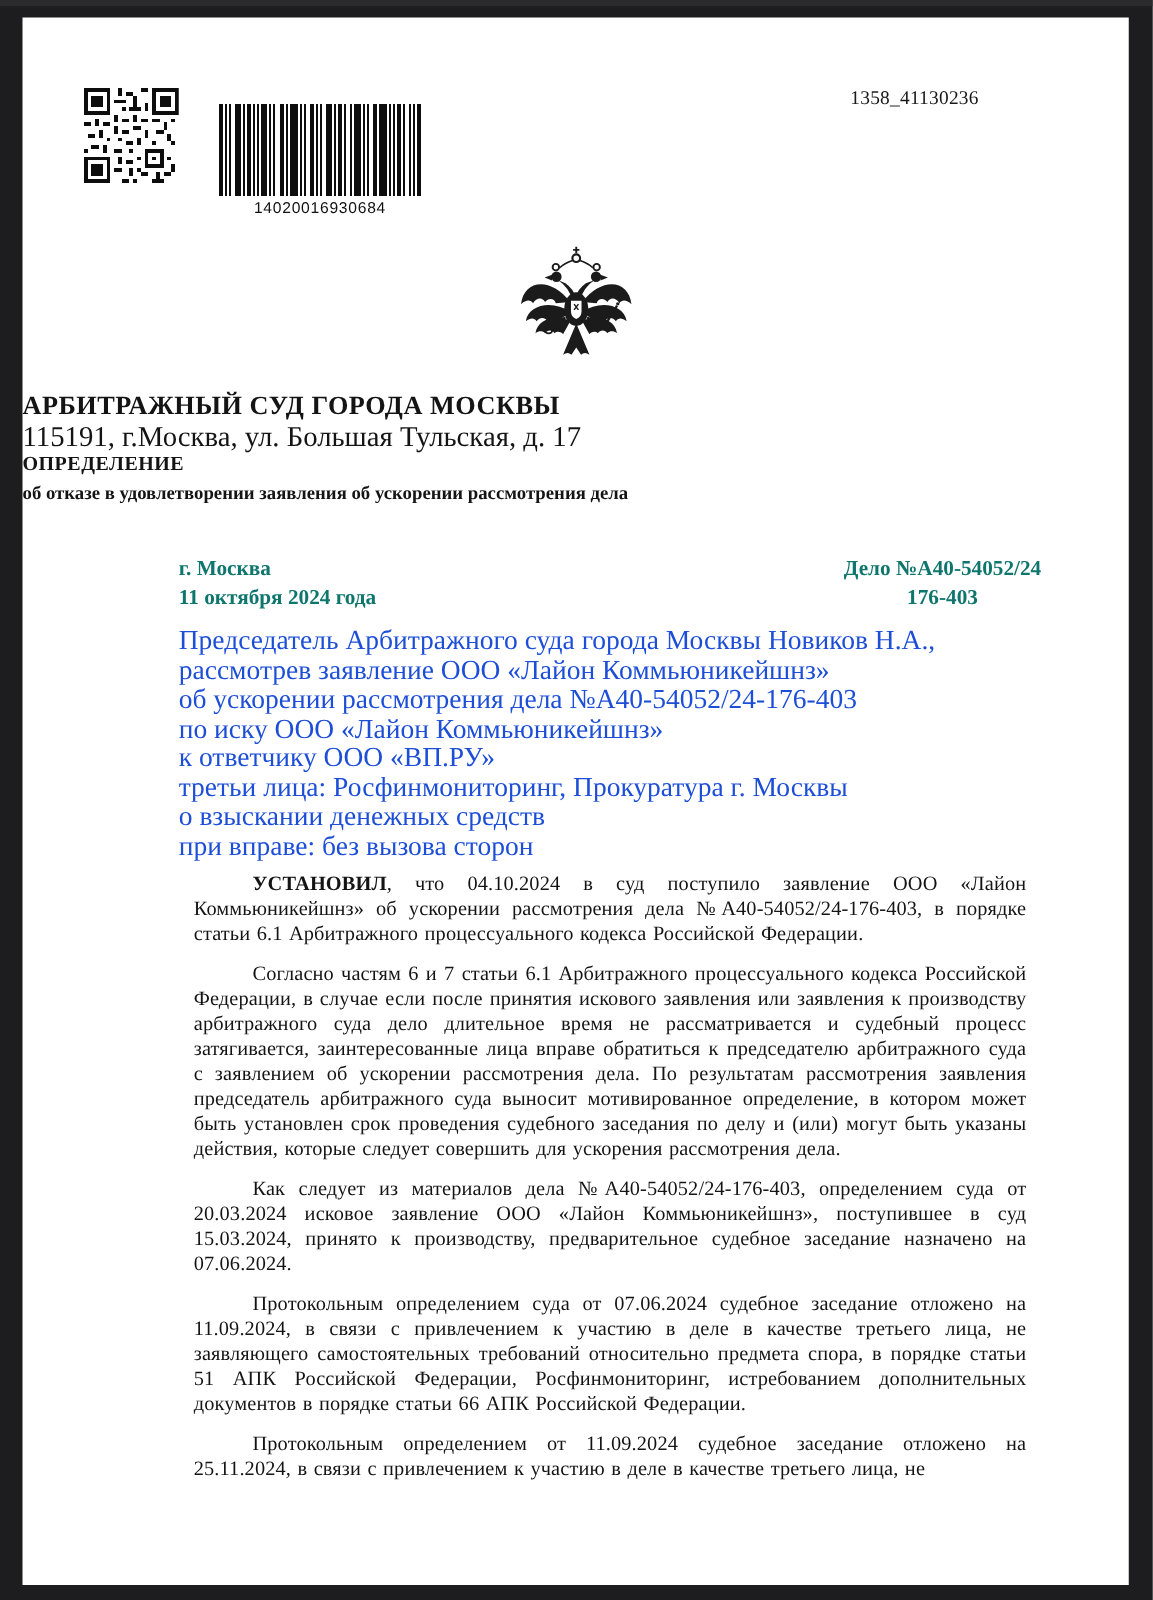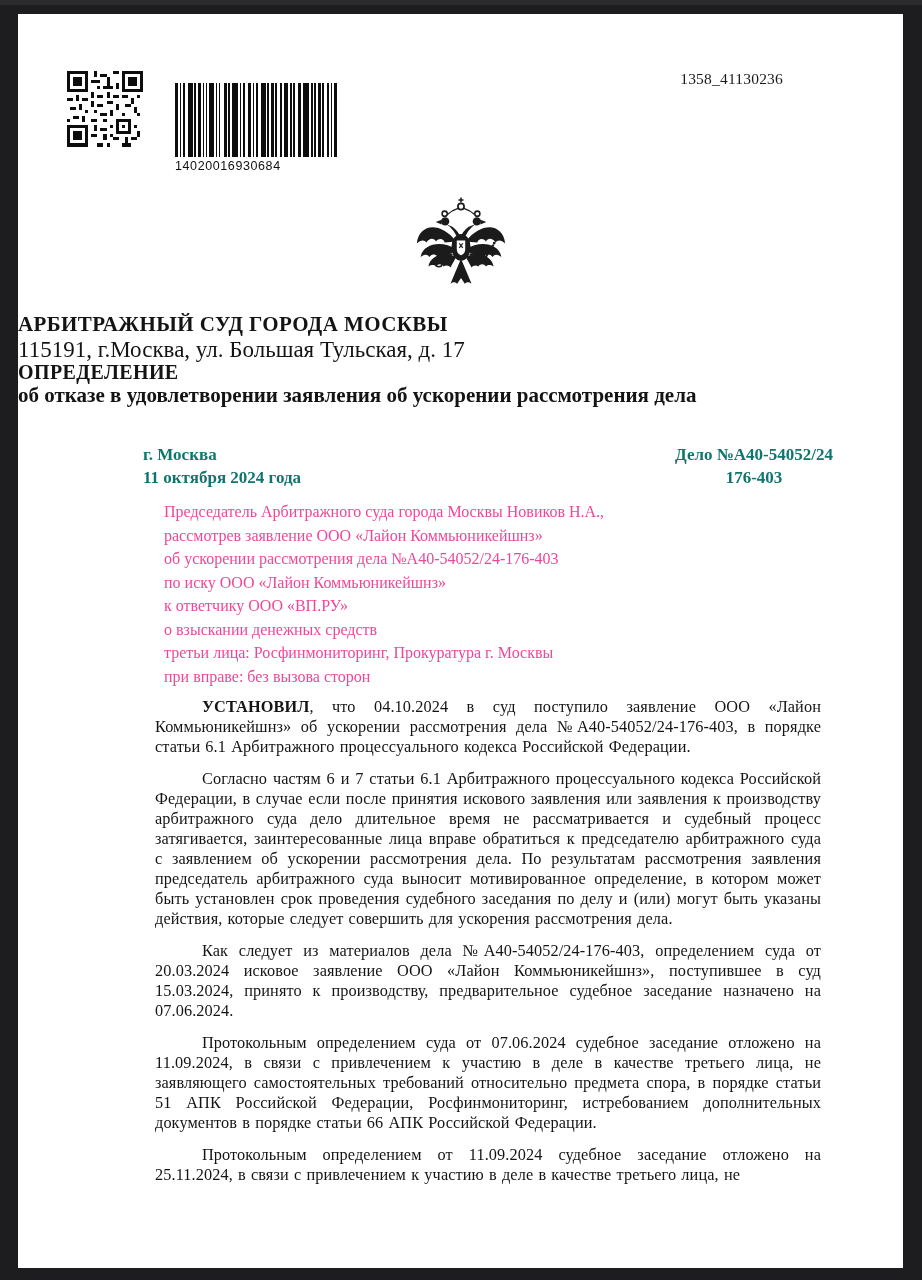--- a/index.html
+++ b/index.html
@@ -13,51 +13,51 @@
   .viewport::before {
     content:""; position:absolute; left:0; top:0; right:0; height:5px;
     background:#2b2b2d;
   }
   .page {
     position:absolute; left:18px; top:14px; width:885px; height:1254px;
     background:#ffffff; color:#161616;
   }
   
   .qr { position:absolute; left:49px; top:56px; width:76px; height:77px; }
-  .barcode { position:absolute; left:157px; top:69px; width:162px; }
+  .barcode { position:absolute; left:157px; top:69px; width:162px; text-align:center; }
   .barcode svg { display:block; width:162px; height:74px; }
   .bc-num {
     margin-top:2px;
     font-family:"Liberation Sans","DejaVu Sans",sans-serif;
     font-size:12.5px; letter-spacing:0.6px; color:#111;
   }
   .doc-id {
     position:absolute; right:120px; top:56px;
     font-size:15.5px; color:#1a1a1a; letter-spacing:0.2px;
   }
   
   .emblem { position:absolute; left:0; right:0; top:178px; display:flex; justify-content:center; }
   .emblem svg { width:96px; height:102px; }
   .hdr { position:absolute; left:0; right:0; top:300px; color:#141414; }
   .court-name  { font-weight:bold; font-size:21px; line-height:21px; letter-spacing:0.4px; }
   .address     { font-size:23px;   line-height:20px; margin-top:5px; }
   .website     { font-size:17px;   line-height:20px; margin-top:0px; }
-  .doc-type    { font-weight:bold; font-size:20px; line-height:20px; margin-top:2px; letter-spacing:0.4px; }
-  .doc-subtitle{ font-weight:bold; font-size:21px; line-height:20px; margin-top:3px; }
+  .doc-type    { font-weight:bold; font-size:16px; line-height:20px; margin-top:2px; letter-spacing:0.4px; }
+  .doc-subtitle{ font-weight:bold; font-size:15px; line-height:20px; margin-top:3px; }
   
   .case-row {
     position:absolute; left:125px; right:70px; top:429px;
     display:flex; justify-content:space-between;
     font-weight:bold; font-size:17px; line-height:23px; color:#0f766e;
   }
   .case-right { text-align:center; }
   
   .parties {
     position:absolute; left:125px; right:70px; top:486px;
-    font-size:16px; line-height:23.5px; color:#ec4899;margin-left:21px;
+    font-size:22px; line-height:23.5px; color:#1d4ed8;
   }
   .parties div { white-space:nowrap; }
   
   .body-text {
     position:absolute; left:125px; right:70px; top:671px;
     font-size:16.3px; line-height:20px; text-align:justify;
     word-spacing:1px; letter-spacing:0.1px; color:#141414;
   }
   .body-text p { margin:12px; text-indent:47px; }
   .body-text b { font-weight:bold; }
@@ -166,22 +166,22 @@
         <div>176-403</div>
       </div>
     </div>
 
     <div class="parties">
       <div>Председатель Арбитражного суда города Москвы Новиков Н.А.,</div>
       <div>рассмотрев заявление ООО «Лайон Коммьюникейшнз»</div>
       <div>об ускорении рассмотрения дела №А40-54052/24-176-403</div>
       <div>по иску ООО «Лайон Коммьюникейшнз»</div>
       <div>к ответчику ООО «ВП.РУ»</div>
+      <div>третьи лица: Росфинмониторинг, Прокуратура г. Москвы</div>
       <div>о взыскании денежных средств</div>
-      <div>третьи лица: Росфинмониторинг, Прокуратура г. Москвы</div>
       <div>при вправе: без вызова сторон</div>
     </div>
 
     <div class="body-text">
       <p><b>УСТАНОВИЛ</b><span>, что 04.10.2024 в суд поступило заявление ООО «Лайон Коммьюникейшнз» об ускорении рассмотрения дела №А40-54052/24-176-403, в порядке статьи 6.1 Арбитражного процессуального кодекса Российской Федерации.</span></p>
       <p>Согласно частям 6 и 7 статьи 6.1 Арбитражного процессуального кодекса Российской Федерации, в случае если после принятия искового заявления или заявления к производству арбитражного суда дело длительное время не рассматривается и судебный процесс затягивается, заинтересованные лица вправе обратиться к председателю арбитражного суда с заявлением об ускорении рассмотрения дела. По результатам рассмотрения заявления председатель арбитражного суда выносит мотивированное определение, в котором может быть установлен срок проведения судебного заседания по делу и (или) могут быть указаны действия, которые следует совершить для ускорения рассмотрения дела.</p>
       <p>Как следует из материалов дела №А40-54052/24-176-403, определением суда от 20.03.2024 исковое заявление ООО «Лайон Коммьюникейшнз», поступившее в суд 15.03.2024, принято к производству, предварительное судебное заседание назначено на 07.06.2024.</p>
       <p>Протокольным определением суда от 07.06.2024 судебное заседание отложено на 11.09.2024, в связи с привлечением к участию в деле в качестве третьего лица, не заявляющего самостоятельных требований относительно предмета спора, в порядке статьи 51 АПК Российской Федерации, Росфинмониторинг, истребованием дополнительных документов в порядке статьи 66 АПК Российской Федерации.</p>
       <p>Протокольным определением от 11.09.2024 судебное заседание отложено на 25.11.2024, в связи с привлечением к участию в деле в качестве третьего лица, не</p>
     </div>

